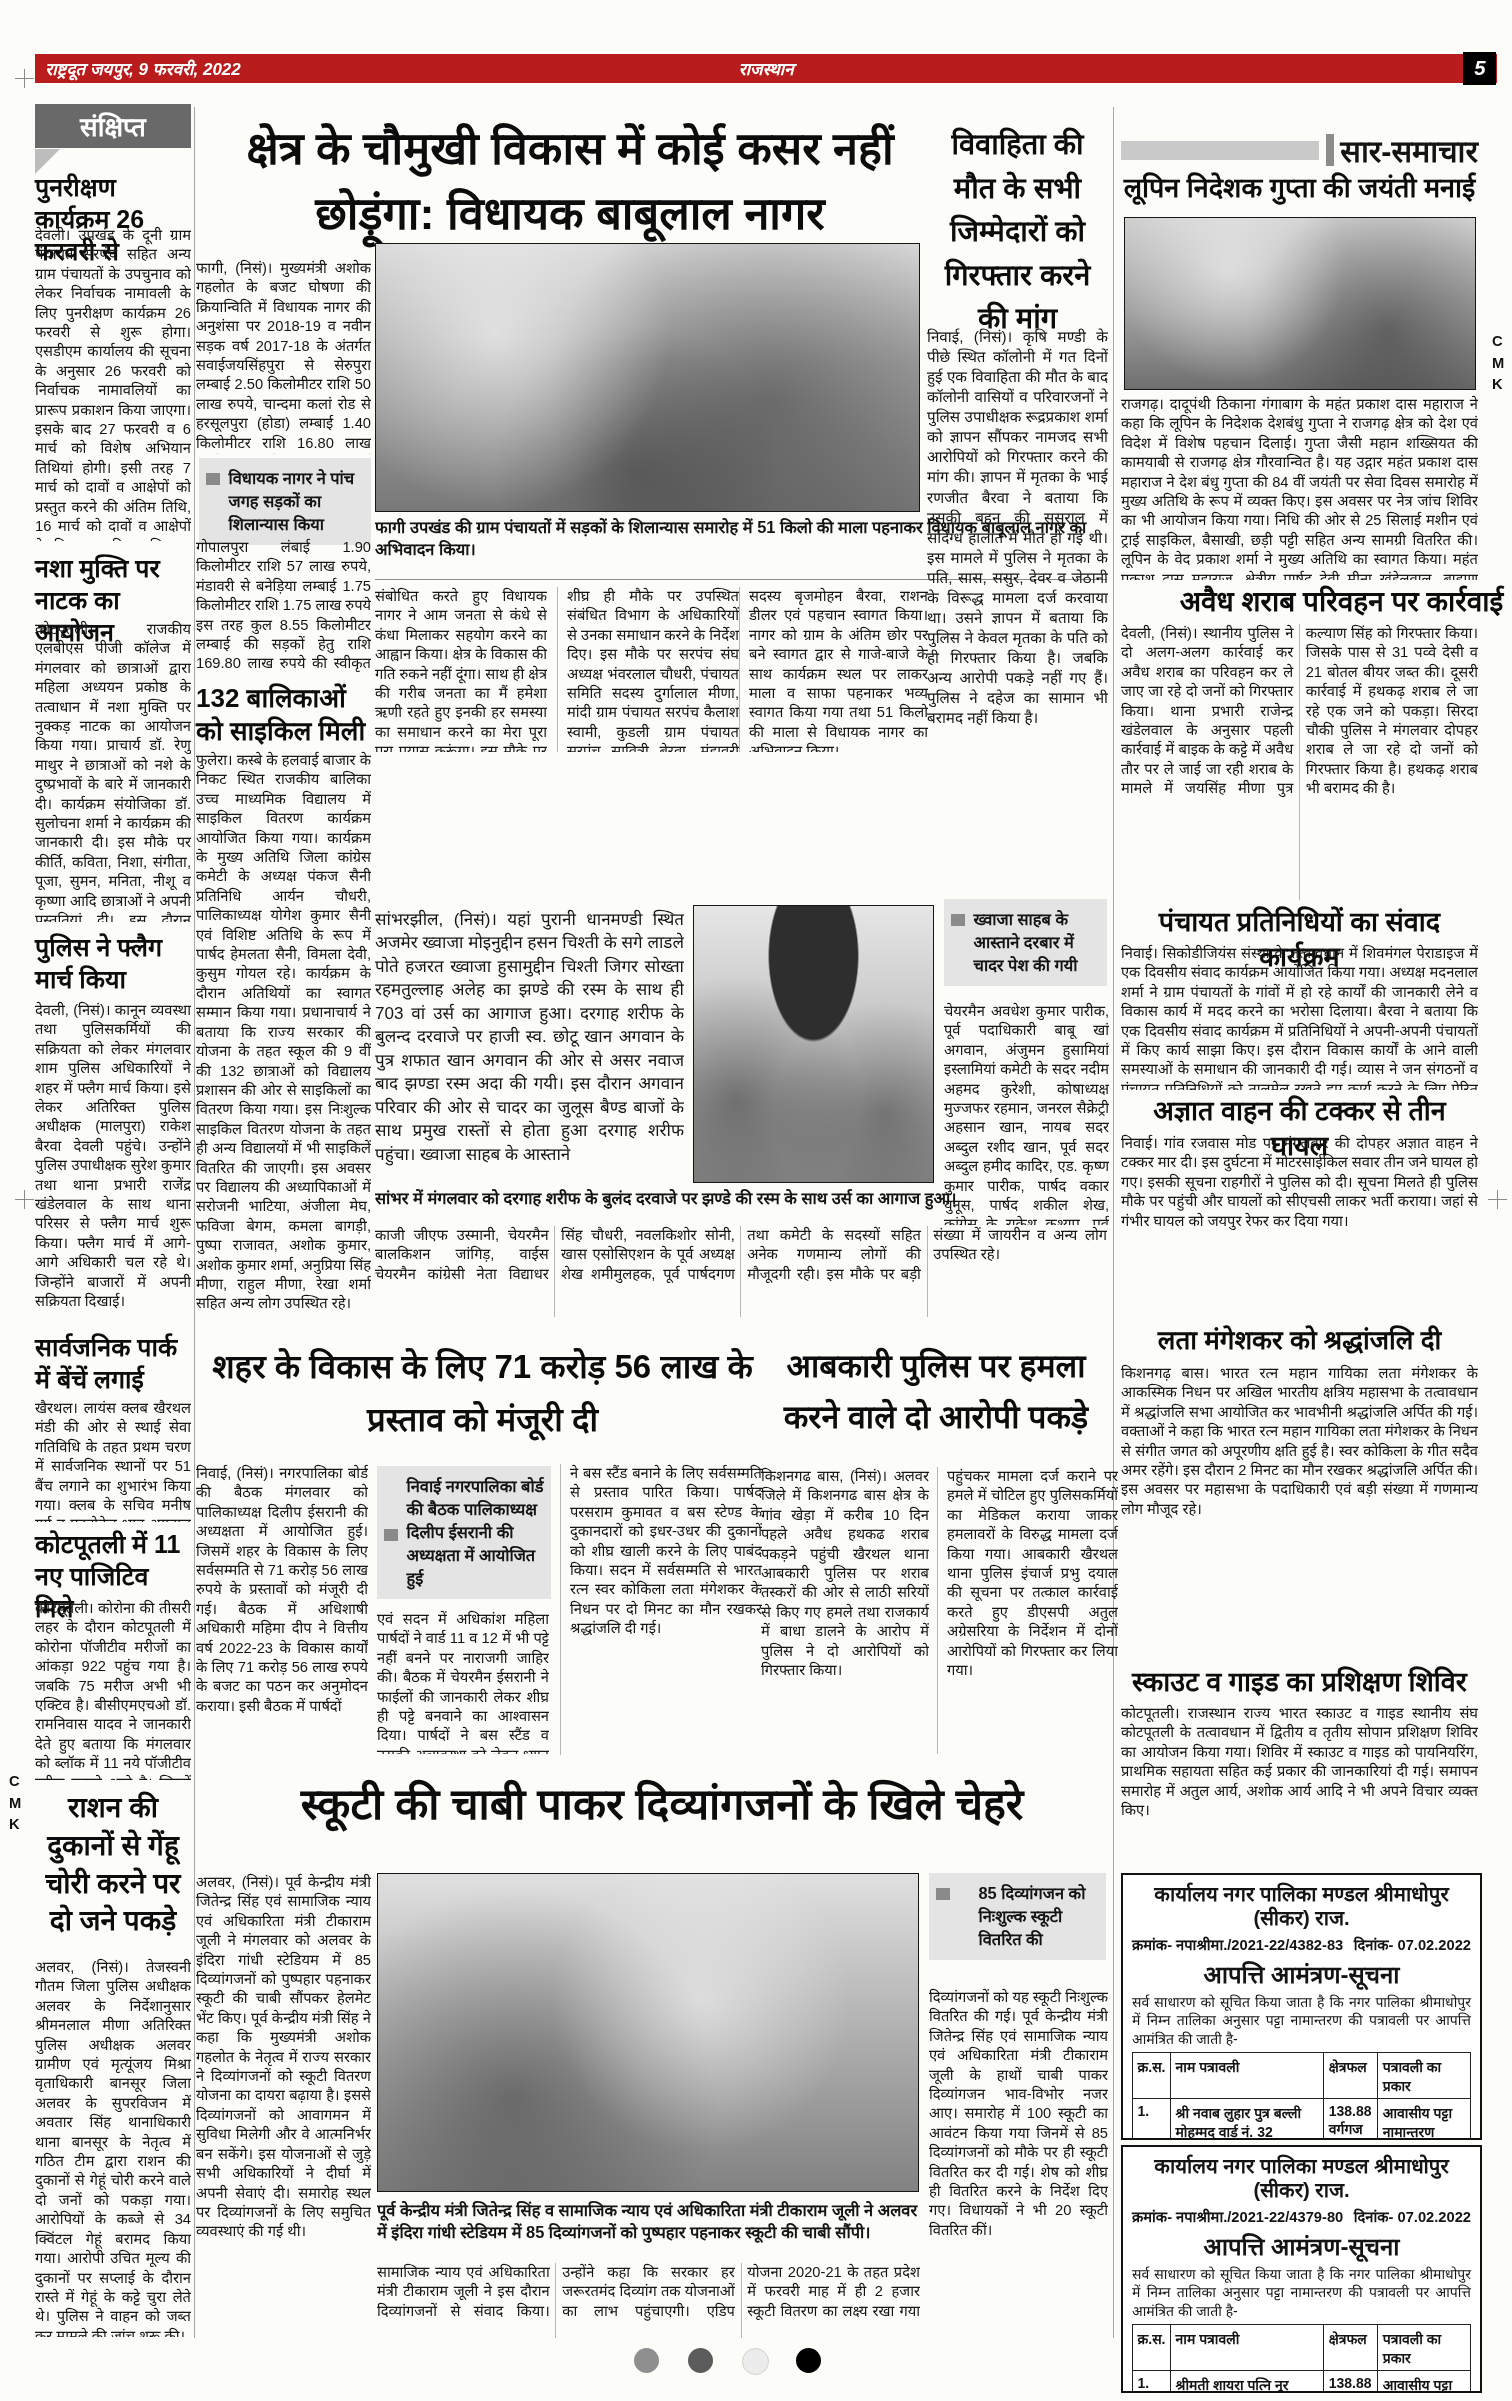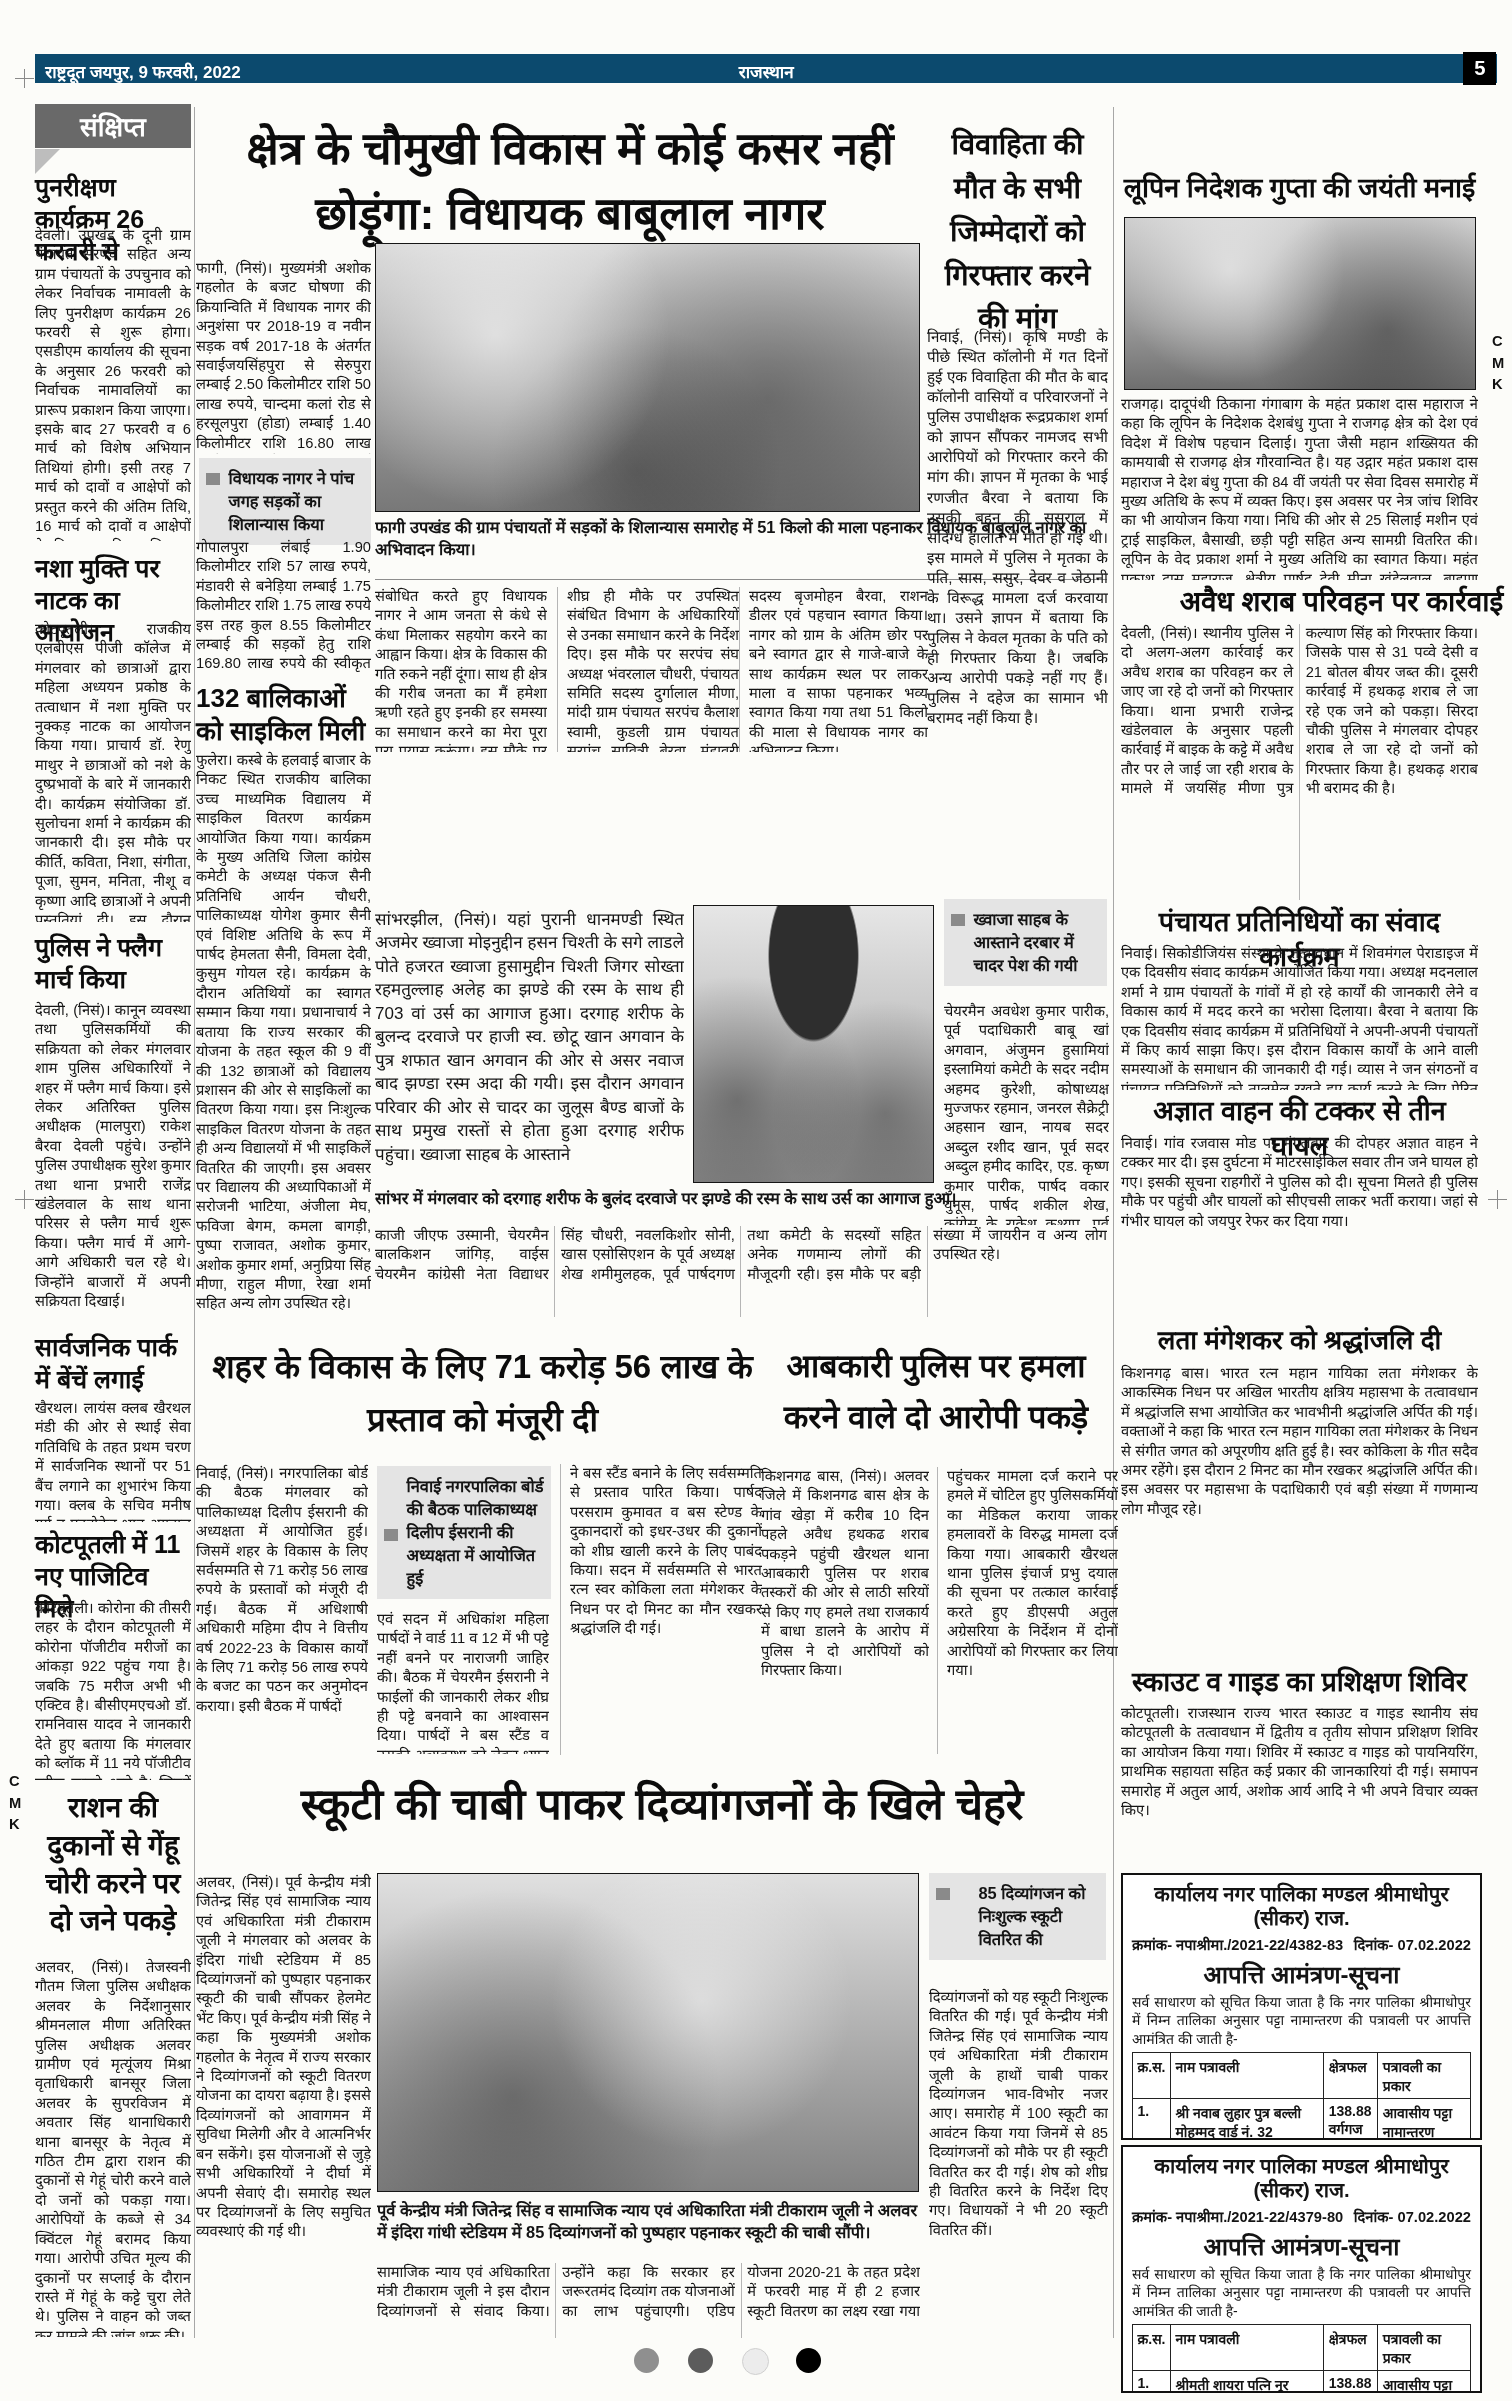--- a/index.html
+++ b/index.html
@@ -4,21 +4,21 @@
 <style>
   html,body{margin:0;padding:0;background:#dedcd6;}
   .page{position:relative;width:1512px;height:2401px;background:#fcfcf9;overflow:hidden;
         font-family:"Liberation Sans","DejaVu Sans",sans-serif;color:#141414;}
   .abs{position:absolute;}
   .hl{font-weight:700;color:#0c0c0c;line-height:1.28;}
   .center{text-align:center;}
   .bt{font-size:14.7px;line-height:1.32;text-align:justify;overflow:hidden;}
   .bt30{font-size:17px;line-height:1.38;text-align:justify;overflow:hidden;}
   .cap{font-weight:700;font-size:16.4px;line-height:1.32;overflow:hidden;}
-  .masthead{background:#0c4a6e;color:#fff;display:flex;align-items:flex-end;padding:0 10.2px;}
+  .masthead{background:#b91c1c;color:#fff;display:flex;align-items:center;padding:0 10.2px;font-style:italic;}
   .masthead .mh-left{font-size:17px;font-weight:700;}
   .masthead .mh-center{position:absolute;left:0;right:0;text-align:center;font-size:17px;font-weight:700;}
   .pageno{position:absolute;right:1.1px;top:-1.7px;width:33px;height:33px;background:#000;color:#fff;
           display:flex;align-items:center;justify-content:center;font-size:20.3px;font-weight:700;}
   .briefhdr{background:#696969;color:#fff;display:flex;align-items:center;justify-content:center;
             font-size:26px;font-weight:700;}
   .fold{width:0;height:0;border-top:25px solid #bdbdbd;border-right:25px solid transparent;}
   .box{background:#e4e4e4;display:flex;gap:8px;padding:9px 6.8px;font-weight:700;overflow:hidden;}
   .box .sq{width:14.7px;height:12.4px;background:#8a8a8a;flex:none;margin-top:5.6px;}
   .box .bx-t{font-size:16.4px;line-height:1.4;}
@@ -162,20 +162,25 @@
   <div class="abs bt" style="left:196px;top:1873px;width:175px;height:464px;">अलवर, (निसं)। पूर्व केन्द्रीय मंत्री जितेन्द्र सिंह एवं सामाजिक न्याय एवं अधिकारिता मंत्री टीकाराम जूली ने मंगलवार को अलवर के इंदिरा गांधी स्टेडियम में 85 दिव्यांगजनों को पुष्पहार पहनाकर स्कूटी की चाबी सौंपकर हेलमेट भेंट किए। पूर्व केन्द्रीय मंत्री सिंह ने कहा कि मुख्यमंत्री अशोक गहलोत के नेतृत्व में राज्य सरकार ने दिव्यांगजनों को स्कूटी वितरण योजना का दायरा बढ़ाया है। इससे दिव्यांगजनों को आवागमन में सुविधा मिलेगी और वे आत्मनिर्भर बन सकेंगे। इस योजनाओं से जुड़े सभी अधिकारियों ने दीर्घा में अपनी सेवाएं दी। समारोह स्थल पर दिव्यांगजनों के लिए समुचित व्यवस्थाएं की गई थी।</div>
   <div class="abs photo ph-d" style="left:377px;top:1873px;width:540px;height:317px;"></div>
   <div class="abs cap" style="left:377px;top:2200px;width:543px;height:58px;">पूर्व केन्द्रीय मंत्री जितेन्द्र सिंह व सामाजिक न्याय एवं अधिकारिता मंत्री टीकाराम जूली ने अलवर में इंदिरा गांधी स्टेडियम में 85 दिव्यांगजनों को पुष्पहार पहनाकर स्कूटी की चाबी सौंपी।</div>
   <div class="abs box" style="left:929px;top:1873px;width:163px;gap:28px;">
     <span class="sq"></span>
     <span class="bx-t">85 दिव्यांगजन को निःशुल्क स्कूटी वितरित की</span>
   </div>
   <div class="abs bt" style="left:929px;top:1988px;width:179px;height:350px;">दिव्यांगजनों को यह स्कूटी निःशुल्क वितरित की गई। पूर्व केन्द्रीय मंत्री जितेन्द्र सिंह एवं सामाजिक न्याय एवं अधिकारिता मंत्री टीकाराम जूली के हाथों चाबी पाकर दिव्यांगजन भाव-विभोर नजर आए। समारोह में 100 स्कूटी का आवंटन किया गया जिनमें से 85 दिव्यांगजनों को मौके पर ही स्कूटी वितरित कर दी गई। शेष को शीघ्र ही वितरित करने के निर्देश दिए गए। विधायकों ने भी 20 स्कूटी वितरित कीं।</div>
   <div class="abs bt cols3" style="left:377px;top:2263px;width:543px;height:75px;">सामाजिक न्याय एवं अधिकारिता मंत्री टीकाराम जूली ने इस दौरान दिव्यांगजनों से संवाद किया। उन्होंने कहा कि सरकार हर जरूरतमंद दिव्यांग तक योजनाओं का लाभ पहुंचाएगी। एडिप योजना 2020-21 के तहत प्रदेश में फरवरी माह में ही 2 हजार स्कूटी वितरण का लक्ष्य रखा गया है। इस अवसर पर जिला प्रशासन के अधिकारी, समाजसेवी एवं बड़ी संख्या में दिव्यांगजन उपस्थित रहे।</div>
 
+  <div class="abs rc-hdr" style="left:1121px;top:129px;width:357px;">
+    <span class="bar"></span>
+    <span class="blk"></span>
+    <span class="ttl">सार-समाचार</span>
+  </div>
 
   <div class="abs hl center" style="left:1121px;top:171px;width:357px;font-size:27px;">लूपिन निदेशक गुप्ता की जयंती मनाई</div>
   <div class="abs photo ph-c" style="left:1124px;top:217px;width:350px;height:171px;"></div>
   <div class="abs bt" style="left:1121px;top:395px;width:357px;height:185px;">राजगढ़। दादूपंथी ठिकाना गंगाबाग के महंत प्रकाश दास महाराज ने कहा कि लूपिन के निदेशक देशबंधु गुप्ता ने राजगढ़ क्षेत्र को देश एवं विदेश में विशेष पहचान दिलाई। गुप्ता जैसी महान शख्सियत की कामयाबी से राजगढ़ क्षेत्र गौरवान्वित है। यह उद्गार महंत प्रकाश दास महाराज ने देश बंधु गुप्ता की 84 वीं जयंती पर सेवा दिवस समारोह में मुख्य अतिथि के रूप में व्यक्त किए। इस अवसर पर नेत्र जांच शिविर का भी आयोजन किया गया। निधि की ओर से 25 सिलाई मशीन एवं ट्राई साइकिल, बैसाखी, छड़ी पट्टी सहित अन्य सामग्री वितरित की। लूपिन के वेद प्रकाश शर्मा ने मुख्य अतिथि का स्वागत किया। महंत प्रकाश दास महाराज, क्षेत्रीय पार्षद देवी मीना खंडेलवाल, ब्राह्मण समाज के अध्यक्ष सिंह आर्य, पदमा गोयल, कृष्णा अग्रवाल, अनिल गुप्ता, आशा तांबी, डॉक्टर मीना, ओम प्रकाश सैनी, सहित अन्य मौजूद रहे।</div>
 
   <div class="abs hl center" style="left:1163px;top:584px;width:357px;font-size:28px;">अवैध शराब परिवहन पर कार्रवाई</div>
   <div class="abs bt cols2" style="left:1121px;top:624px;width:357px;height:276px;">देवली, (निसं)। स्थानीय पुलिस ने दो अलग-अलग कार्रवाई कर अवैध शराब का परिवहन कर ले जाए जा रहे दो जनों को गिरफ्तार किया। थाना प्रभारी राजेन्द्र खंडेलवाल के अनुसार पहली कार्रवाई में बाइक के कट्टे में अवैध तौर पर ले जाई जा रही शराब के मामले में जयसिंह मीणा पुत्र कल्याण सिंह को गिरफ्तार किया। जिसके पास से 31 पव्वे देसी व 21 बोतल बीयर जब्त की। दूसरी कार्रवाई में हथकढ़ शराब ले जा रहे एक जने को पकड़ा। सिरदा चौकी पुलिस ने मंगलवार दोपहर शराब ले जा रहे दो जनों को गिरफ्तार किया है। हथकढ़ शराब भी बरामद की है।</div>
 
   <div class="abs hl center" style="left:1121px;top:905px;width:357px;font-size:27px;">पंचायत प्रतिनिधियों का संवाद कार्यक्रम</div>
   <div class="abs bt" style="left:1121px;top:944px;width:357px;height:146px;">निवाई। सिकोडीजियंस संस्था के तत्वावधान में शिवमंगल पेराडाइज में एक दिवसीय संवाद कार्यक्रम आयोजित किया गया। अध्यक्ष मदनलाल शर्मा ने ग्राम पंचायतों के गांवों में हो रहे कार्यों की जानकारी लेने व विकास कार्य में मदद करने का भरोसा दिलाया। बैरवा ने बताया कि एक दिवसीय संवाद कार्यक्रम में प्रतिनिधियों ने अपनी-अपनी पंचायतों में किए कार्य साझा किए। इस दौरान विकास कार्यों के आने वाली समस्याओं के समाधान की जानकारी दी गई। व्यास ने जन संगठनों व पंचायत प्रतिनिधियों को तालमेल रखते हुए कार्य करने के लिए प्रेरित किया तथा पंचायत बैठकों व ग्राम सभाओ में भाग लेने का आह्वान किया। इस अवसर पर ग्राम पंचायत ललवाडी सरपंच देवलाल बैरवा, बिंदु कंवर, आशा देवी जाट, राजाराम जाट, प्रभाती देवी, भरत सिंह सहित अनेक जने मौजूद थे।</div>

